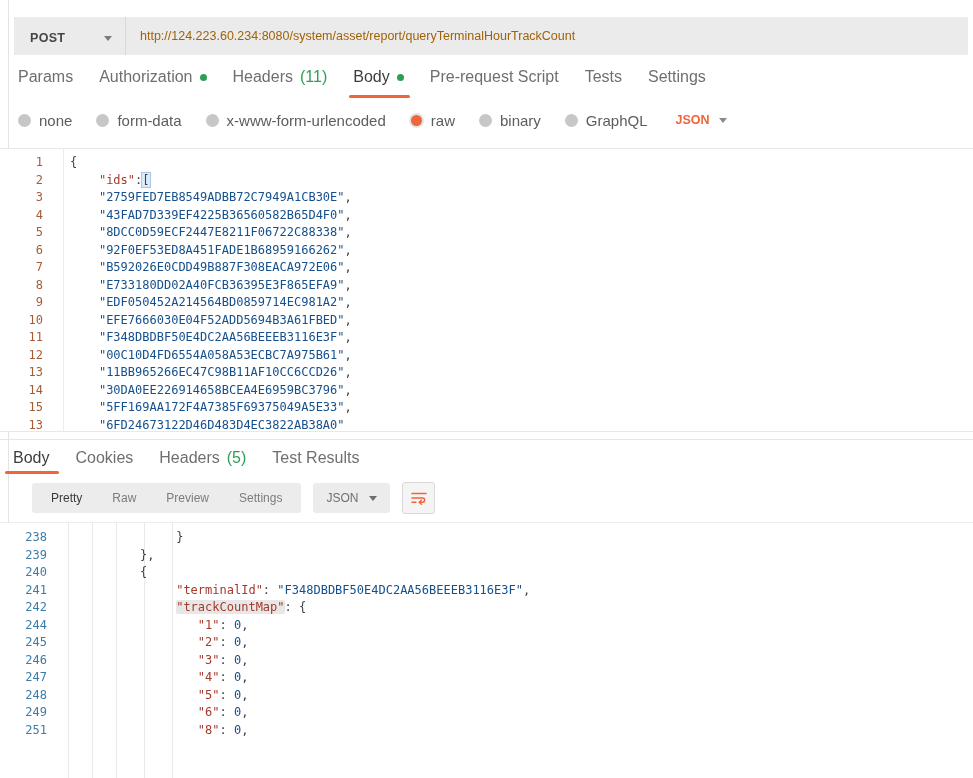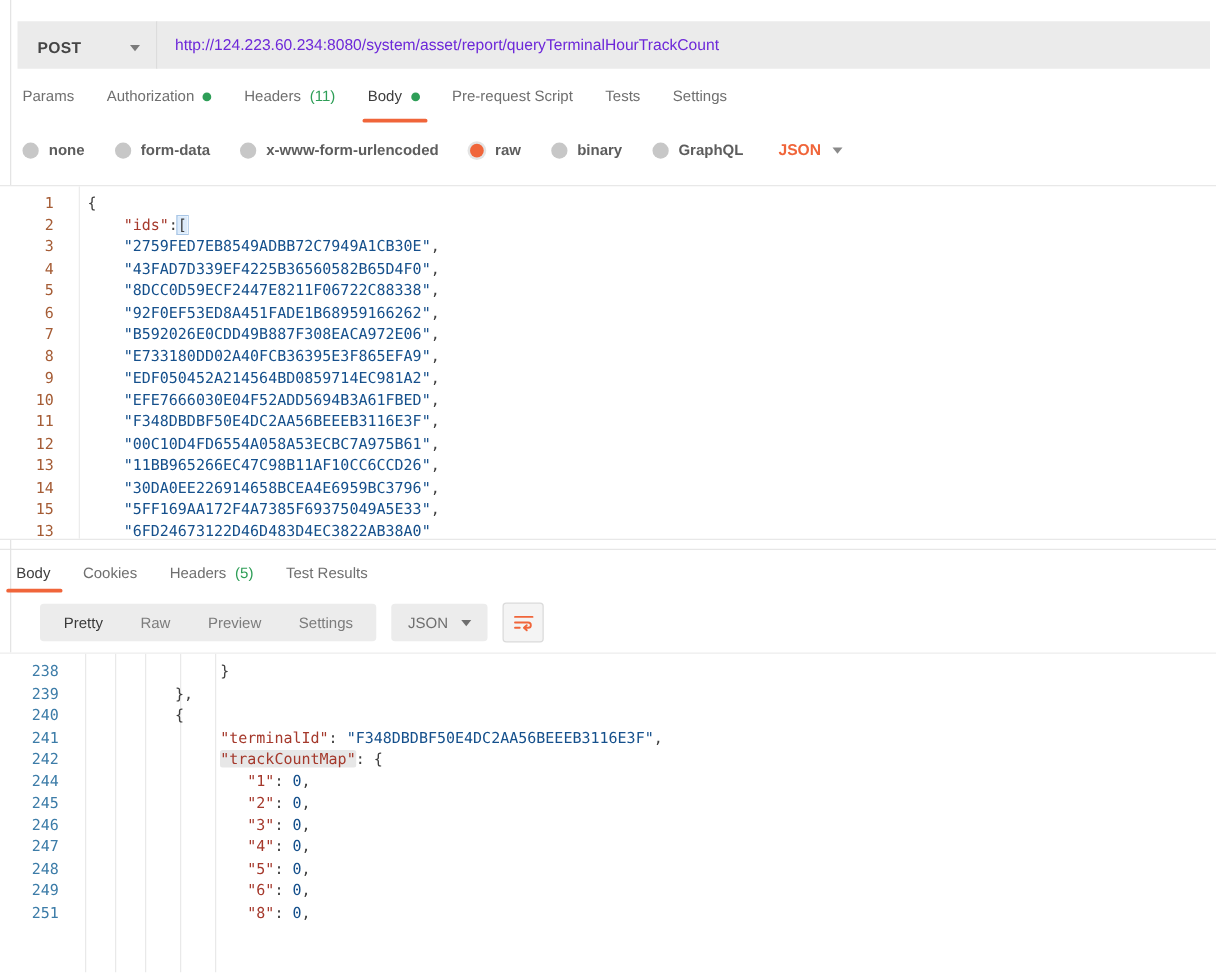--- a/index.html
+++ b/index.html
@@ -7,38 +7,38 @@
   body { font-family:"Liberation Sans", sans-serif; }
   .app { position:relative; width:973px; height:778px; background:#fff; overflow:hidden; }
   .left-edge { position:absolute; left:8px; top:0; bottom:0; width:1px; background:#e4e4e4; }
 
   
   .url-row { display:flex; margin:17px 5px 0 14px; height:38px; }
   .method-select { width:112px; background:#ebebeb; border-right:1px solid #d8d8d8;
     display:flex; align-items:center; justify-content:space-between; padding:4px 13px 0 16px;
     color:#454545; font-size:12.5px; font-weight:700; letter-spacing:.3px; cursor:pointer; }
   .url-input { flex:1; background:#ebebeb; display:flex; align-items:center;
-    padding:0 14px; color:#6d28d9; font-size:12.5px; }
+    padding:0 14px; color:#a16207; font-size:12.5px; }
   .caret { width:0; height:0; border-left:4px solid transparent; border-right:4px solid transparent;
     border-top:5px solid #7a7a7a; display:inline-block; }
 
   
   .req-tabs { display:flex; align-items:stretch; margin-left:18px; height:44px; }
   .tab { position:relative; display:flex; align-items:center; gap:7px; margin-right:26px;
-    color:#6f6f6f; font-size:12px; cursor:pointer; }
+    color:#6f6f6f; font-size:16px; cursor:pointer; }
   .tab.active { color:#3d3d3d; }
   .tab.active::after { content:""; position:absolute; left:-4px; right:-6px; bottom:1px;
     height:3px; border-radius:2px; background:#f0653a; }
   .dot { width:7px; height:7px; border-radius:50%; background:#2e9e57; display:inline-block; }
   .count { color:#2e9e57; }
 
   
   .modes { display:flex; align-items:center; margin-left:18px; height:42px; }
   .mode { display:flex; align-items:center; gap:8px; margin-right:24px;
-    color:#5d5d5d; font-size:12px; cursor:pointer;font-weight:bold; }
+    color:#5d5d5d; font-size:15px; cursor:pointer; }
   .radio { width:13px; height:13px; border-radius:50%; background:#c7c7c7; flex:none; }
   .mode.selected .radio { background:#f0653a; box-shadow:0 0 0 2px #e4e4e4; width:11px; height:11px; margin:1px; }
   .lang-select { display:flex; align-items:center; gap:9px; color:#f0653a; font-size:12.5px;
     font-weight:600; margin-left:4px; cursor:pointer; }
   .lang-select .caret { border-top-color:#8a8a8a; }
 
   
   .editor { position:relative; overflow:hidden; font-family:"DejaVu Sans Mono", monospace;
     font-size:12px; line-height:17.5px; color:#3f3f3f; background:#fff; }
   .request-editor { margin-top:7px; height:284px; border-top:1px solid #e8e8e8;

